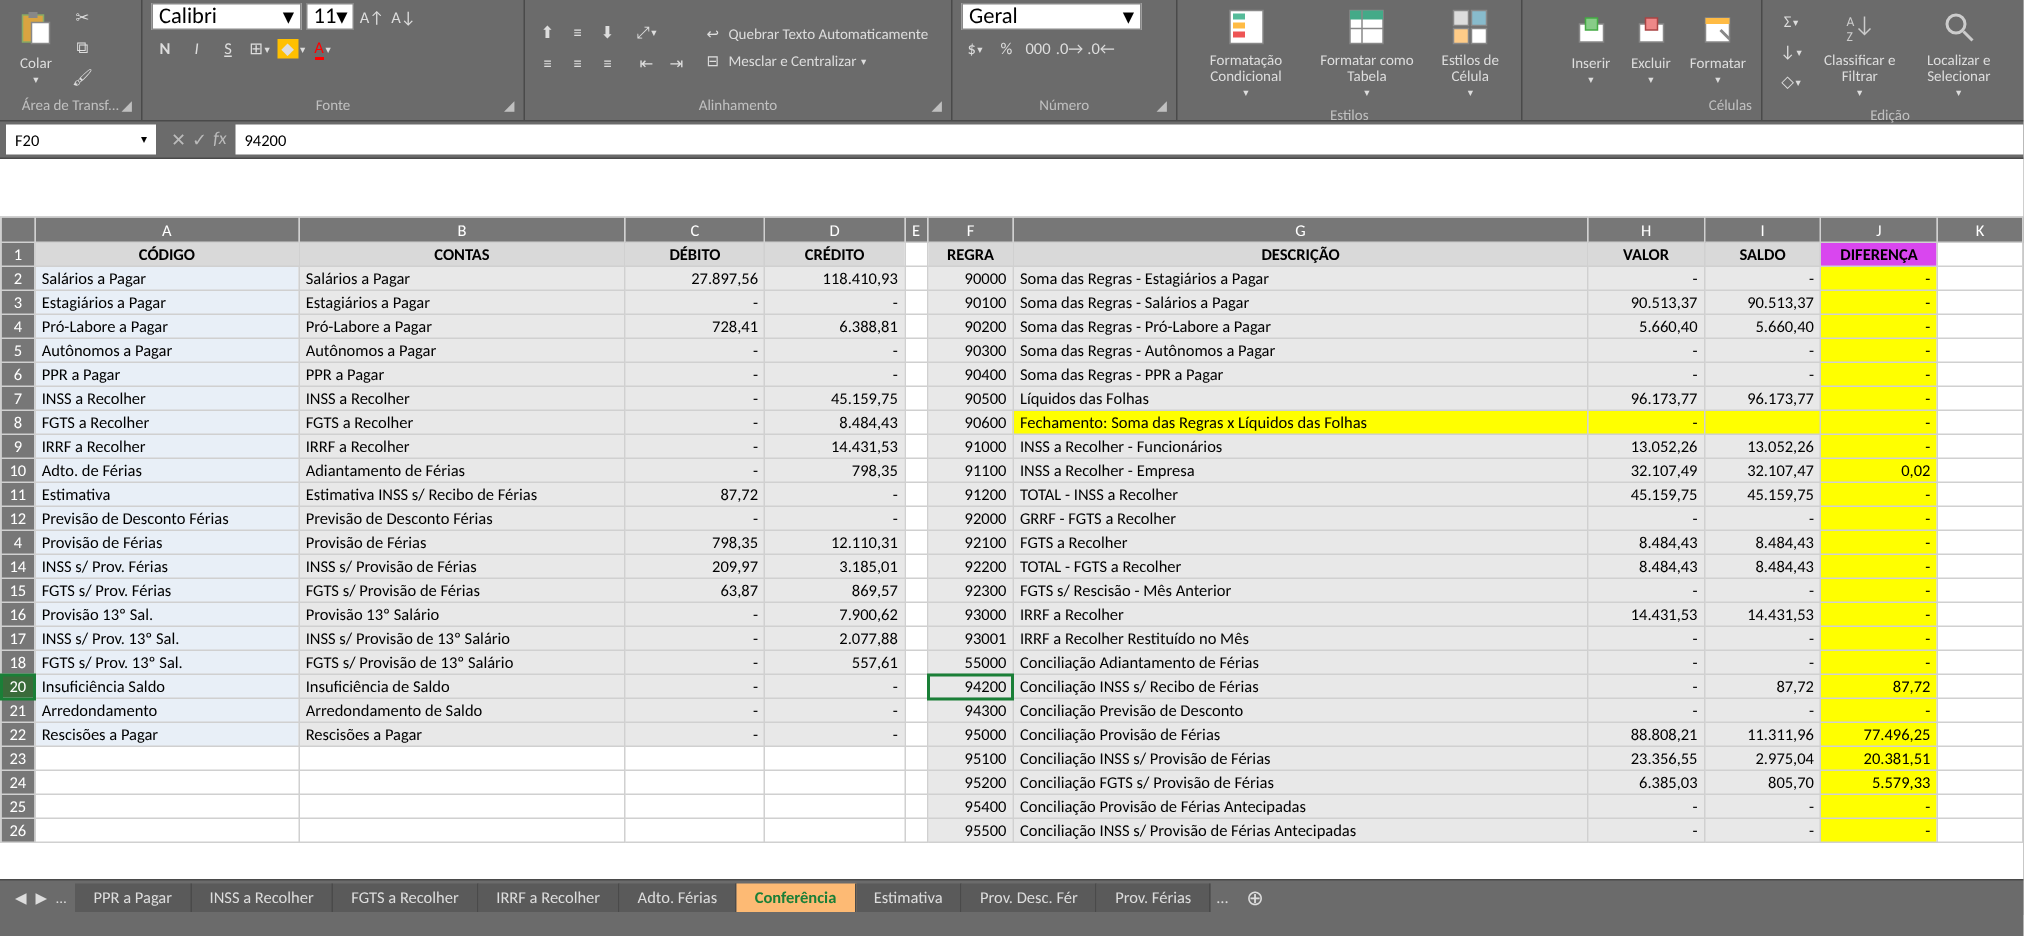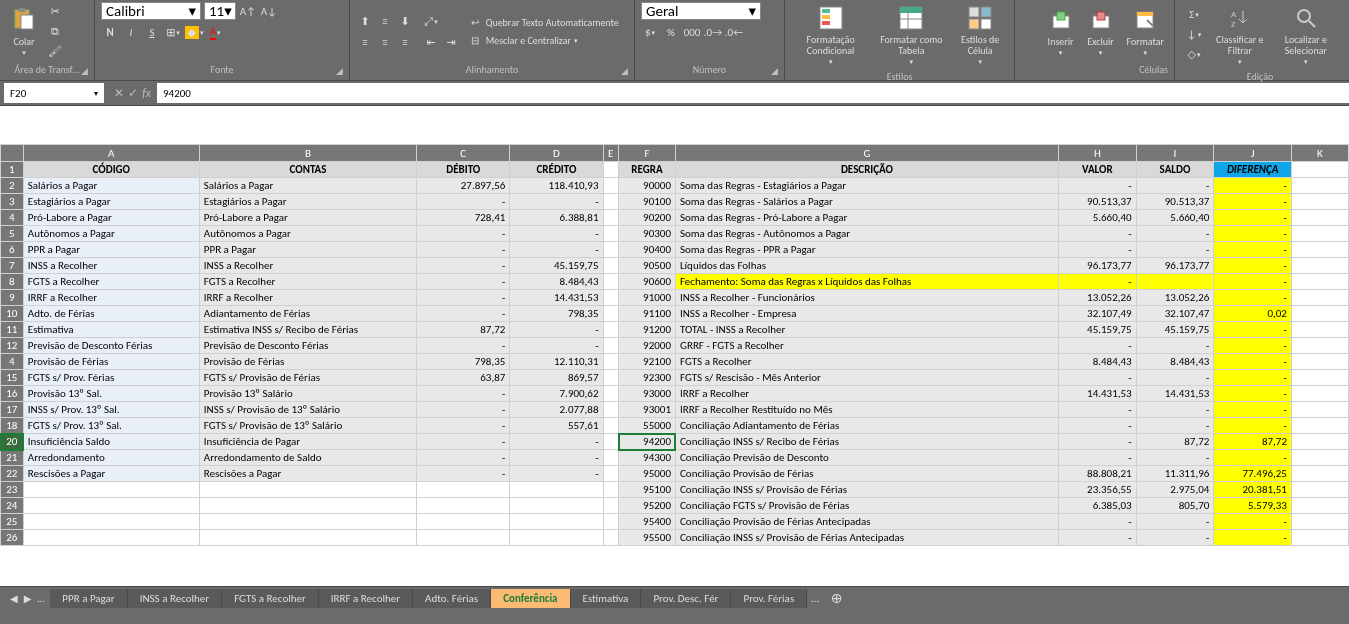--- a/index.html
+++ b/index.html
@@ -28,21 +28,21 @@
 .fx-input{flex:1;background:#fff;color:#000;height:20px;padding:0 6px;display:flex;align-items:center;font-size:11px;}
 
 .grid-wrap{background:#fff;height:480px;overflow:auto;position:relative;}
 .blank{height:38px;background:#fff;}
 table{border-collapse:collapse;width:100%;}
 th,td{border:1px solid #d0d0d0;padding:1px 4px;height:16px;font-size:11px;white-space:nowrap;}
 .colhdr{background:#777;color:#fff;text-align:center;font-weight:normal;height:17px;}
 .rowhdr{background:#777;color:#fff;text-align:center;font-weight:normal;width:22px;}
 .rowhdr.sel{background:#3a6b3a;color:#fff;}
 .hdr{background:#d9d9d9;text-align:center;font-weight:bold;}
-.hdr.y{background:#0ea5e9;font-style:italic;}
+.hdr.y{background:#d946ef;}
 .c-b{background:#e8eff7;}
 .c-g{background:#e8e8e8;}
 .c-y{background:#ffff00;}
 .r{text-align:right;}
 .sel{background:#e8e8e8;outline:2px solid #1a7f37;outline-offset:-1px;}
 
 .tabs{background:#6b6b6b;height:24px;display:flex;align-items:center;color:#ddd;padding:0 4px;border-top:1px solid #4a4a4a;}
 .tab-nav{display:flex;gap:6px;padding:0 6px;}
 .tab-nav span{cursor:pointer;font-size:10px;}
 .tab{padding:3px 12px;background:#5a5a5a;color:#ddd;font-size:11px;cursor:pointer;border-right:1px solid #4a4a4a;}
@@ -485,20 +485,34 @@
   <td class="c-g r">12.110,31</td>
   <td></td>
   <td class="c-g r">92100</td>
   <td class="c-g">FGTS a Recolher</td>
   <td class="c-g r">8.484,43</td>
   <td class="c-g r">8.484,43</td>
   <td class="c-y r">-</td>
   <td></td>
         </tr>
         <tr>
+          <th class="rowhdr">14</th>
+  <td class="c-b">INSS s/ Prov. Férias</td>
+  <td class="c-g">INSS s/ Provisão de Férias</td>
+  <td class="c-g r">209,97</td>
+  <td class="c-g r">3.185,01</td>
+  <td></td>
+  <td class="c-g r">92200</td>
+  <td class="c-g">TOTAL - FGTS a Recolher</td>
+  <td class="c-g r">8.484,43</td>
+  <td class="c-g r">8.484,43</td>
+  <td class="c-y r">-</td>
+  <td></td>
+        </tr>
+        <tr>
           <th class="rowhdr">15</th>
   <td class="c-b">FGTS s/ Prov. Férias</td>
   <td class="c-g">FGTS s/ Provisão de Férias</td>
   <td class="c-g r">63,87</td>
   <td class="c-g r">869,57</td>
   <td></td>
   <td class="c-g r">92300</td>
   <td class="c-g">FGTS s/ Rescisão - Mês Anterior</td>
   <td class="c-g r">-</td>
   <td class="c-g r">-</td>
@@ -543,21 +557,21 @@
   <td class="c-g r">55000</td>
   <td class="c-g">Conciliação Adiantamento de Férias</td>
   <td class="c-g r">-</td>
   <td class="c-g r">-</td>
   <td class="c-y r">-</td>
   <td></td>
         </tr>
         <tr>
           <th class="rowhdr sel">20</th>
   <td class="c-b">Insuficiência Saldo</td>
-  <td class="c-g">Insuficiência de Pagar</td>
+  <td class="c-g">Insuficiência de Saldo</td>
   <td class="c-g r">-</td>
   <td class="c-g r">-</td>
   <td></td>
   <td class="sel r">94200</td>
   <td class="c-g">Conciliação INSS s/ Recibo de Férias</td>
   <td class="c-g r">-</td>
   <td class="c-g r">87,72</td>
   <td class="c-y r">87,72</td>
   <td></td>
         </tr>

